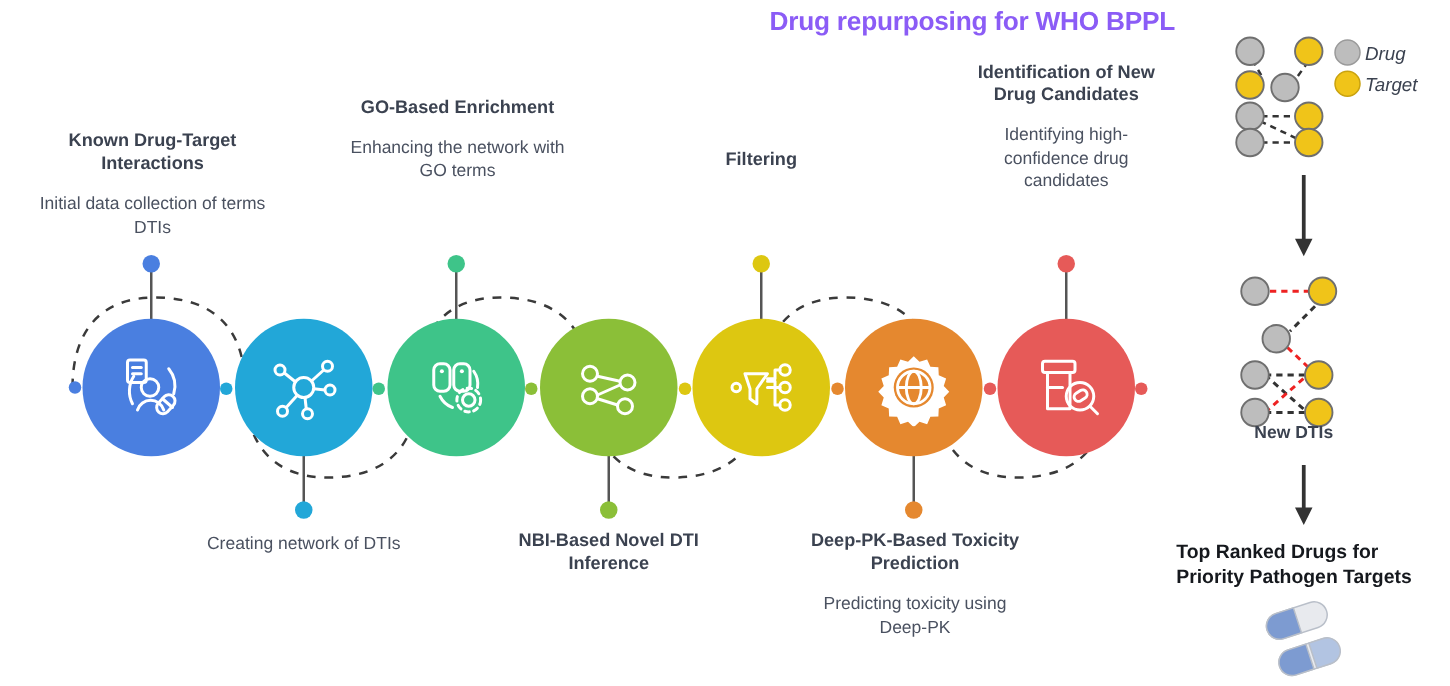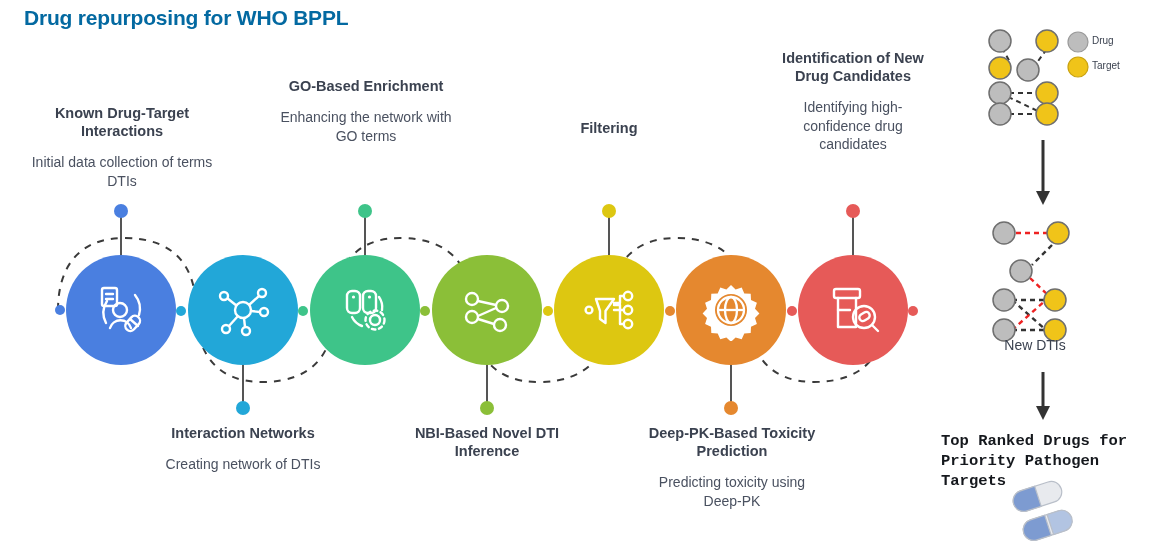--- a/index.html
+++ b/index.html
@@ -6,22 +6,22 @@
   body{
     width:1160px;height:549px;position:relative;overflow:hidden;
     background:#ffffff;
     font-family:"Liberation Sans","DejaVu Sans",sans-serif;
     color:#3b4250;
   }
   #stage{position:absolute;left:0;top:0;width:1160px;height:549px;}
 
   
   .title{
-    position:absolute;left:0;top:6px;width:940px;text-align:left;
-    font-size:21px;font-weight:bold;color:#0369a1;letter-spacing:-0.2px;padding-left:24px;
+    position:absolute;left:0;top:6px;width:940px;text-align:right;
+    font-size:21px;font-weight:bold;color:#8b5cf6;letter-spacing:-0.2px;
   }
 
   
   .flowsvg{position:absolute;left:0;top:0;width:1160px;height:549px;pointer-events:none;}
 
   
   .circle{
     position:absolute;border-radius:50%;
     display:flex;align-items:center;justify-content:center;
   }
@@ -31,24 +31,24 @@
   .steptext{position:absolute;text-align:center;}
   .steptext .h{
     font-size:14.5px;font-weight:bold;line-height:1.24;margin:0 0 12px 0;
   }
   .steptext .d{
     font-size:14px;font-weight:normal;line-height:1.34;margin:0;color:#4a5160;
   }
 
   
   .legend-label{
-    position:absolute;font-size:10px;color:#3b4250;white-space:nowrap;
+    position:absolute;font-size:15px;color:#3b4250;white-space:nowrap;font-style:italic;
   }
   .rp-caption{
-    position:absolute;font-size:14px;color:#3b4250;text-align:center;white-space:nowrap;
+    position:absolute;font-size:14px;color:#3b4250;text-align:center;white-space:nowrap;font-weight:bold;
   }
   .rp-title{
     position:absolute;font-size:15.5px;font-weight:bold;color:#15181d;
     line-height:1.28;width:215px;
   }
 </style>
 </head>
 <body>
 
 <div id="stage">
@@ -197,21 +197,20 @@
       <line x1="50" y1="46" x2="56" y2="52"></line>
     </svg>
   </div>
 
   <div class="steptext" style="left:22px;top:58px;width:200px;margin-top:47px;">
     <p class="h">Known Drug-Target Interactions</p>
     <p class="d">Initial data collection of terms DTIs</p>
   </div>
 
   <div class="steptext" style="left:148px;top:425px;width:190px;">
-    <p class="h">Interaction Networks</p>
     <p class="d">Creating network of DTIs</p>
   </div>
 
   <div class="steptext" style="left:280px;top:78px;width:172px;">
     <p class="h">GO-Based Enrichment</p>
     <p class="d">Enhancing the network with GO terms</p>
   </div>
 
   <div class="steptext" style="left:392px;top:425px;width:190px;">
     <p class="h">NBI-Based Novel DTI Inference</p>
@@ -290,15 +289,15 @@
         <path d="M1062 515 h-12 v21 h12 a10.5 10.5 0 0 0 0 -21 z" fill="#b2c4e2"></path>
       </g>
     </g>
   </svg>
 
   <div class="legend-label" style="left:1092px;top:35px;">Drug</div>
   <div class="legend-label" style="left:1092px;top:60px;">Target</div>
 
   <div class="rp-caption" style="left:980px;top:337px;width:110px;">New DTIs</div>
 
-  <div class="rp-title" style="left:941px;top:432px;font-family:Liberation Mono, monospace;">Top Ranked Drugs for Priority Pathogen Targets</div>
+  <div class="rp-title" style="left:941px;top:432px;">Top Ranked Drugs for Priority Pathogen Targets</div>
 
 </div>
 
 </body></html>

